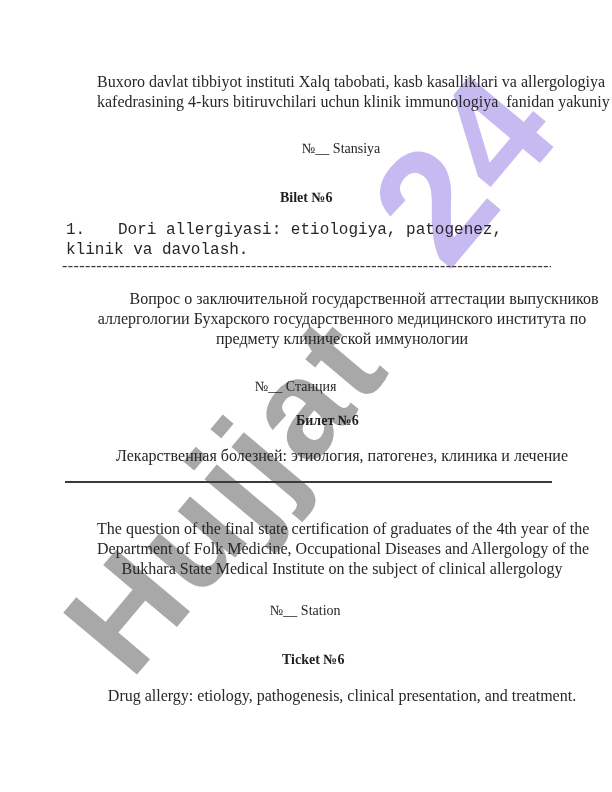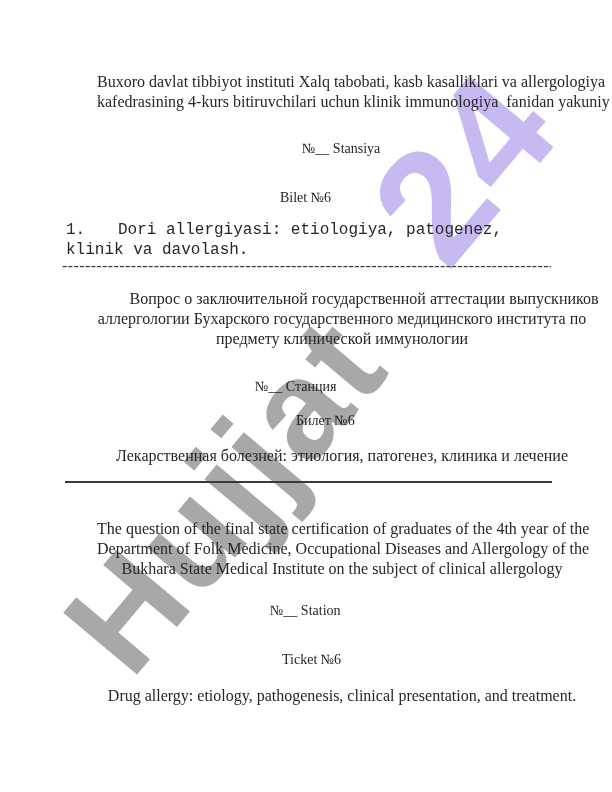--- a/index.html
+++ b/index.html
@@ -42,21 +42,21 @@
     font-size:16px;line-height:20px;margin-left:36px;
   }
   .center{text-align:center;}
   .line{white-space:pre;}
   .shift-r{transform:translateX(22px);}
   .abs{
     position:absolute;z-index:1;
     font-size:14px;line-height:20px;
     white-space:nowrap;
   }
-  .bold{font-weight:normal;color:#1f1f23;}
+  .bold{font-weight:bold;color:#1f1f23;}
   .item-row{
     position:absolute;left:66px;top:220px;width:484px;z-index:1;
     font-size:16px;line-height:20px;font-family:Liberation Mono, monospace;
   }
   .item-num{display:inline-block;width:52px;}
   .dashes{
     position:absolute;left:62px;top:256px;width:489px;z-index:1;
     overflow:hidden;white-space:nowrap;
     font-size:16px;line-height:20px;letter-spacing:0.4px;
     color:#3b3b3b;

